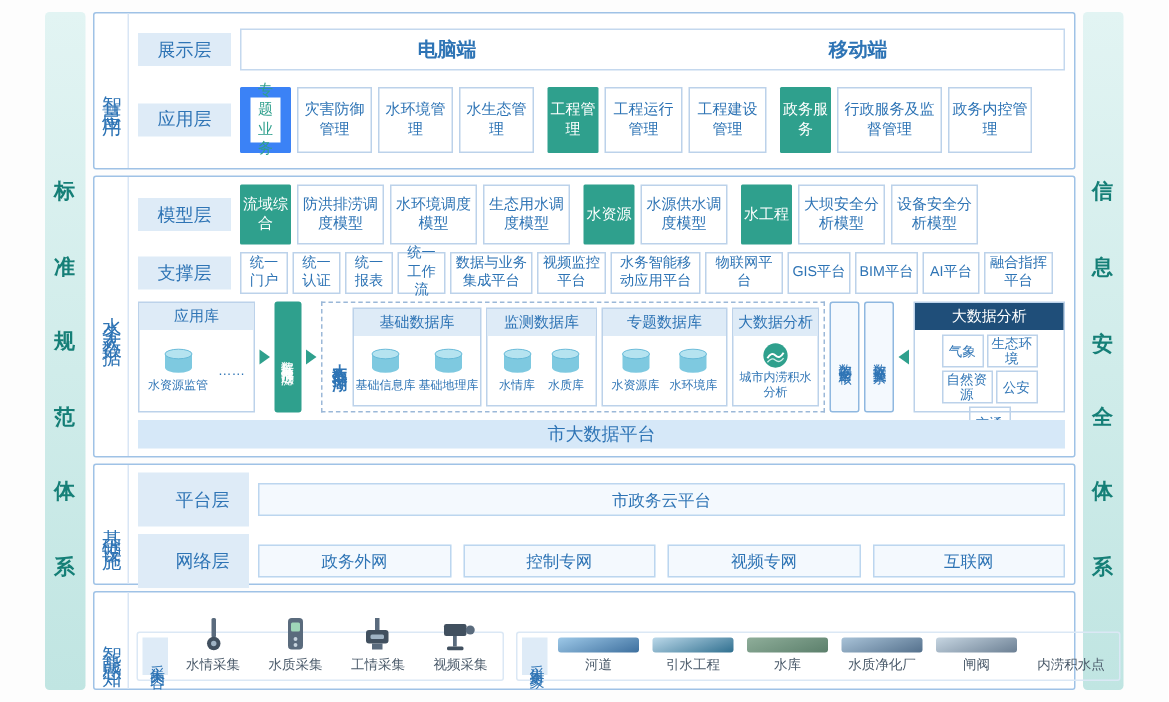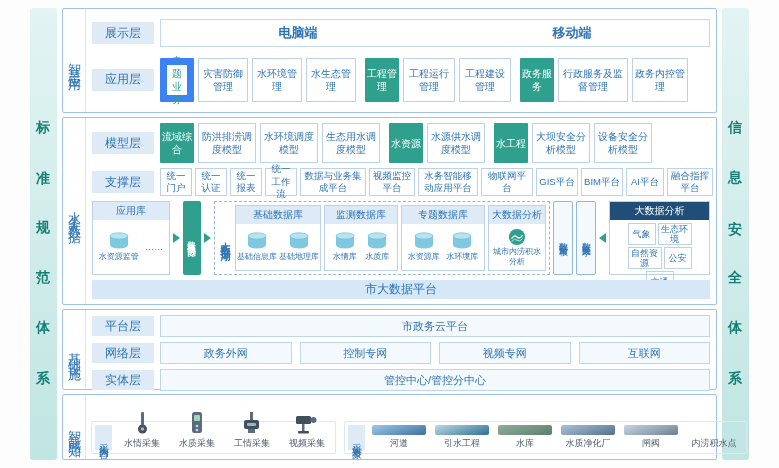--- a/index.html
+++ b/index.html
@@ -34,21 +34,21 @@
   .grp{display:flex;gap:4px;align-items:center;}
   .badge{flex:none;width:34px;height:44px;display:flex;align-items:center;justify-content:center;
     text-align:center;font-size:10px;line-height:1.3;padding:2px;box-sizing:border-box;border-radius:1px;}
   .badge.outline{background:#fff;border:7px solid #3b82f6;color:#2fa08d;}
   .badge.solid{background:#2fa08d;color:#fff;}
   .badge.h40{height:40px;}
   .item{flex:none;background:#fff;border:1px solid #bcd2ea;color:#2e74b5;font-size:10px;line-height:1.3;
     display:flex;align-items:center;justify-content:center;text-align:center;height:44px;box-sizing:border-box;padding:2px;}
   .h40{height:40px}.sup{height:28px;font-size:9.5px;}
   .w32{width:32px}.w38{width:38px}.w42{width:42px}.w46{width:46px}.w50{width:50px}
-  .w52{width:52px}.w54{width:66px}.w56{width:56px}.w58{width:58px}.w60{width:60px}
+  .w52{width:52px}.w54{width:55px}.w56{width:56px}.w58{width:58px}.w60{width:60px}
   .w70{width:70px}.w74{width:74px}.w84{width:84px}.w86{width:86px}
 
   
   .lake-row{display:flex;gap:3px;align-items:stretch;flex:1;min-height:66px;}
   .panel{border:1px solid #bcd2ea;background:#fff;display:flex;flex-direction:column;box-sizing:border-box;}
   .panel-h{background:#deebf7;color:#2e74b5;font-size:10px;text-align:center;padding:2px 0;white-space:nowrap;}
   .panel-b{flex:1;display:flex;align-items:center;justify-content:space-evenly;padding:2px 1px;gap:2px;min-width:0;}
   .panel-b.col{flex-direction:column;justify-content:center;gap:1px;}
   .appdb{width:78px;flex:none;}
   .dbp{flex:none;}
@@ -74,21 +74,21 @@
   .ext-grid{flex:1;display:flex;flex-wrap:wrap;gap:2px;padding:3px;align-content:center;justify-content:center;}
   .ext-item{border:1px solid #bcd2ea;color:#2e74b5;font-size:9px;line-height:1.15;display:flex;align-items:center;
     justify-content:center;text-align:center;box-sizing:border-box;height:22px;padding:1px 2px;}
   .ew-s{width:28px}.ew-m{width:34px}
   .bigdata-bar{height:19px;line-height:19px;background:#d6e8f8;color:#2e74b5;font-size:12px;text-align:center;}
 
   
   .infra-bar{flex:1;height:20px;border:1px solid #bcd6ef;background:#f4f9fe;color:#2e74b5;font-size:11px;
     display:flex;align-items:center;justify-content:center;min-width:0;}
   .net-row{flex:1;display:flex;gap:8px;min-width:0;}
-  .sec-infra .layer-label{height:20px;}
+  .sec-infra .layer-label{height:36px;padding-left:12px;}
 
   
   .sense-body{flex-direction:row;align-items:stretch;gap:8px;padding:5px;}
   .sense-group{display:flex;gap:5px;align-items:stretch;border:1px solid #dbe8f5;border-radius:2px;padding:3px;margin-top:21px;}
   .sense-label{width:17px;flex:none;background:#deebf7;display:flex;align-items:center;justify-content:center;}
   .sense-label .vtext{color:#2e74b5;font-size:10px;letter-spacing:2px;margin-bottom:-2px;}
   .sense-item{width:50px;display:flex;flex-direction:column;align-items:center;justify-content:flex-end;gap:2px;}
   .sense-item .lbl{font-size:9px;color:#4a5a6a;white-space:nowrap;}
   .sense-item .icon{height:26px;display:flex;align-items:flex-end;justify-content:center;}
   .obj{width:58px;}

